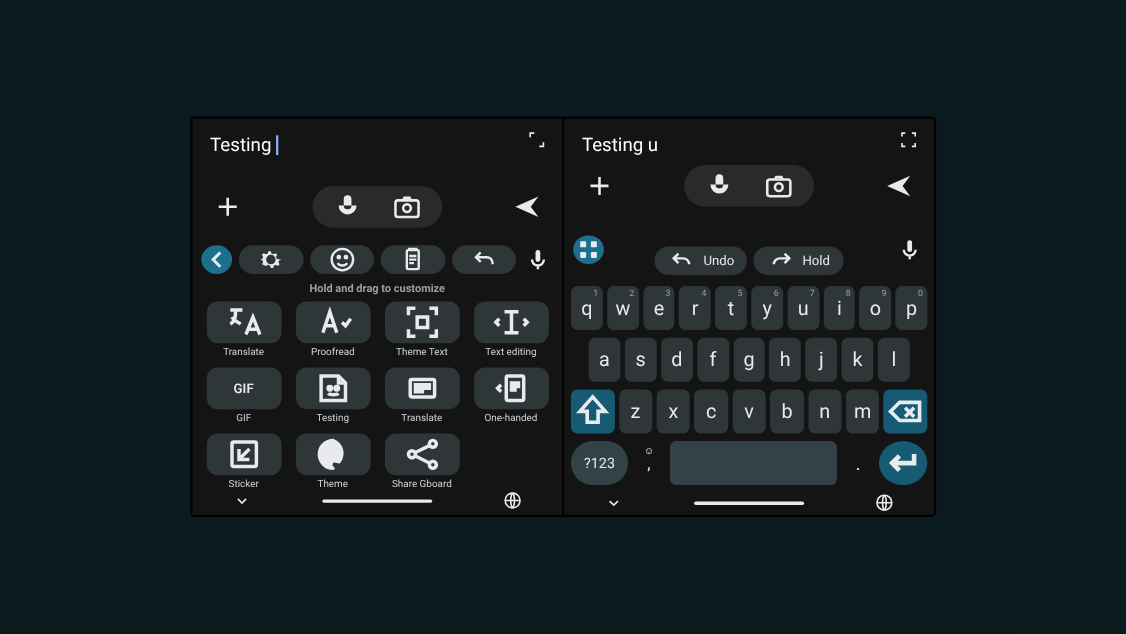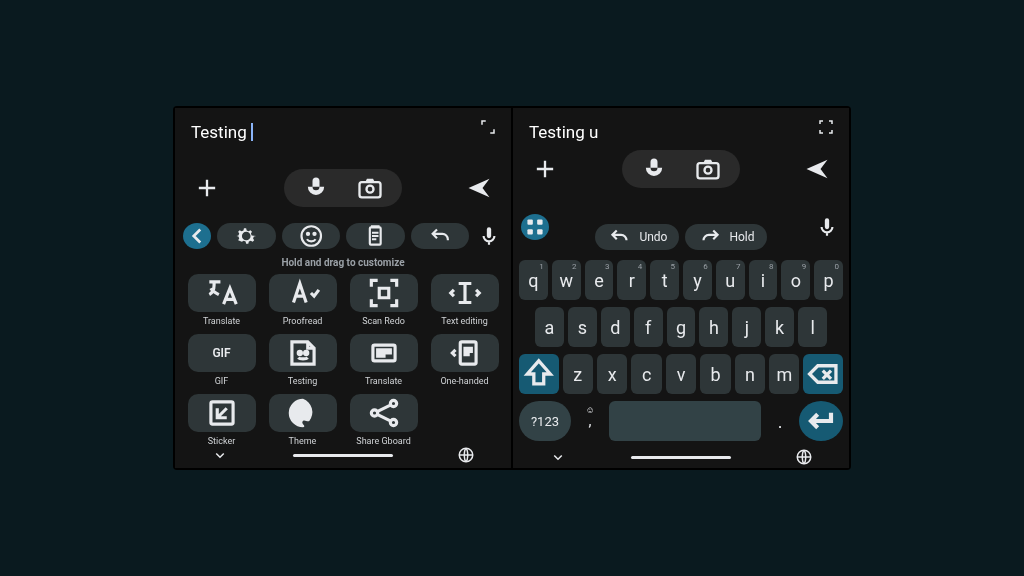--- a/index.html
+++ b/index.html
@@ -261,21 +261,21 @@
               </svg>
             </div>
                  <div class="tool-label">Proofread</div>
           </div>
           <div class="tool">
             <div class="tool-tile">
               <svg viewBox="0 0 24 24" fill="none" stroke="currentColor" stroke-width="2">
                 <path d="M4 8V4h4M20 8V4h-4M4 16v4h4M20 16v4h-4M9 9h6v6H9z"></path>
               </svg>
             </div>
-                 <div class="tool-label">Scan Redo</div>
+                 <div class="tool-label">Theme Text</div>
           </div>
           <div class="tool">
             <div class="tool-tile">
               <svg viewBox="0 0 24 24" fill="none" stroke="currentColor" stroke-width="2">
                 <path d="M12 6v12M8 6h8M8 18h8M5 10l-2 2 2 2M19 10l2 2-2 2"></path>
               </svg>
             </div>
                  <div class="tool-label">Text editing</div>
           </div>
           <div class="tool">

